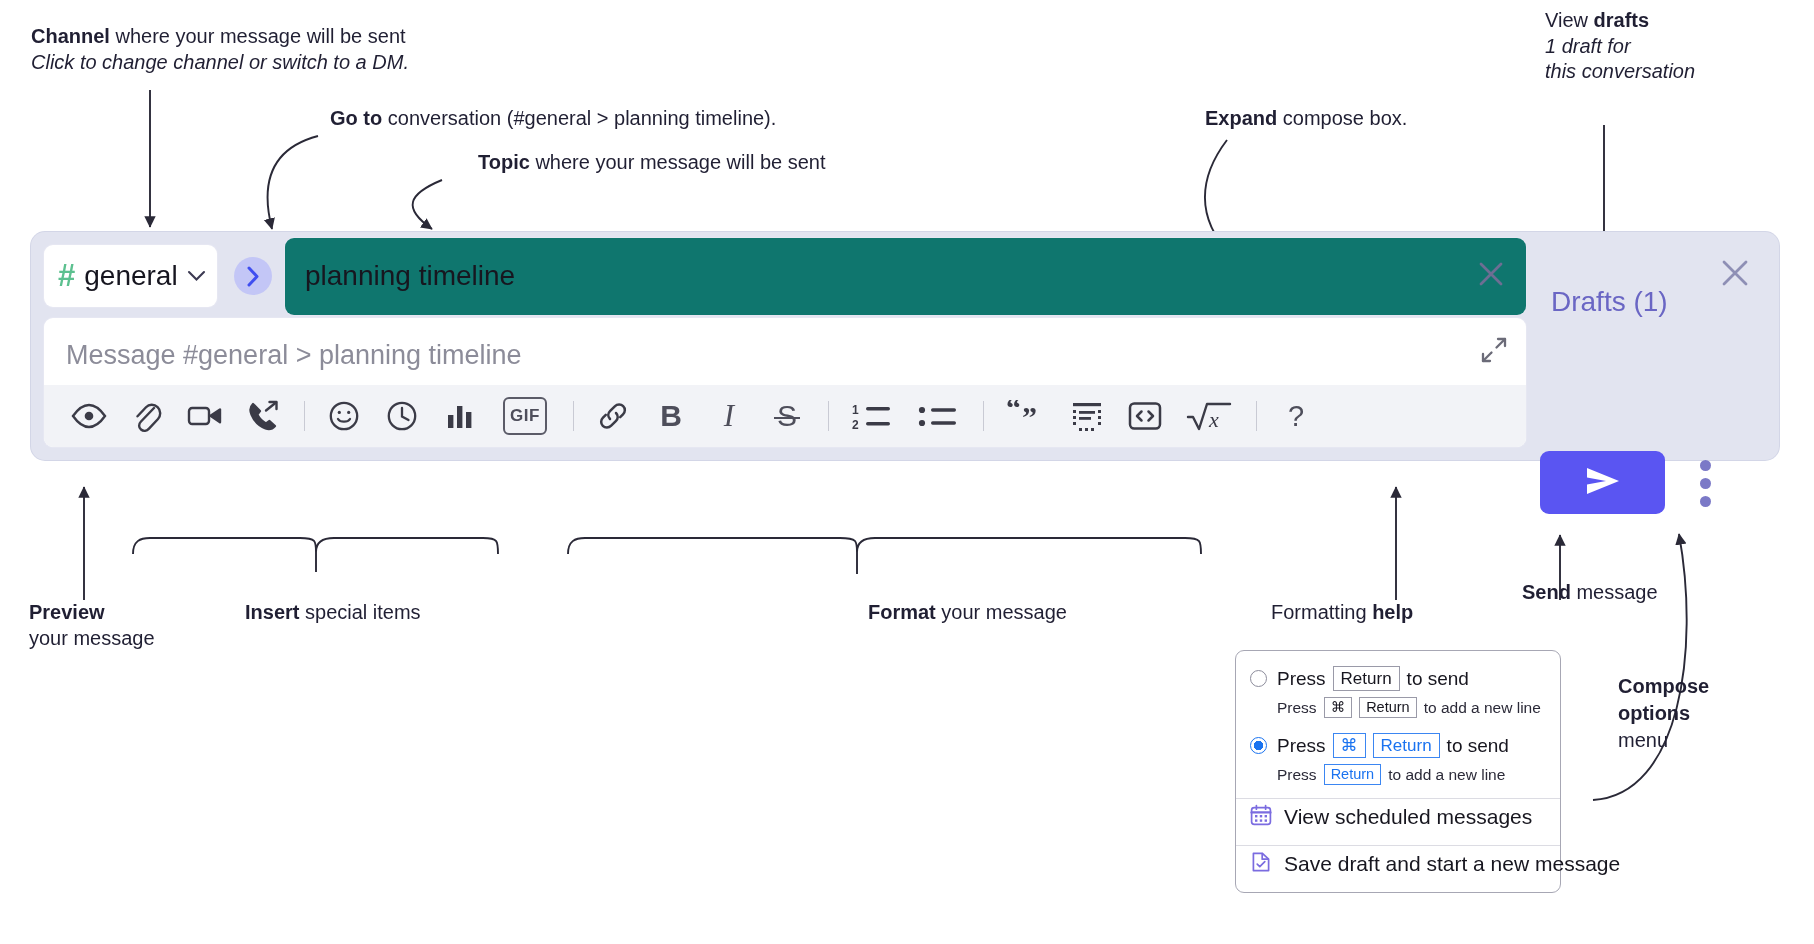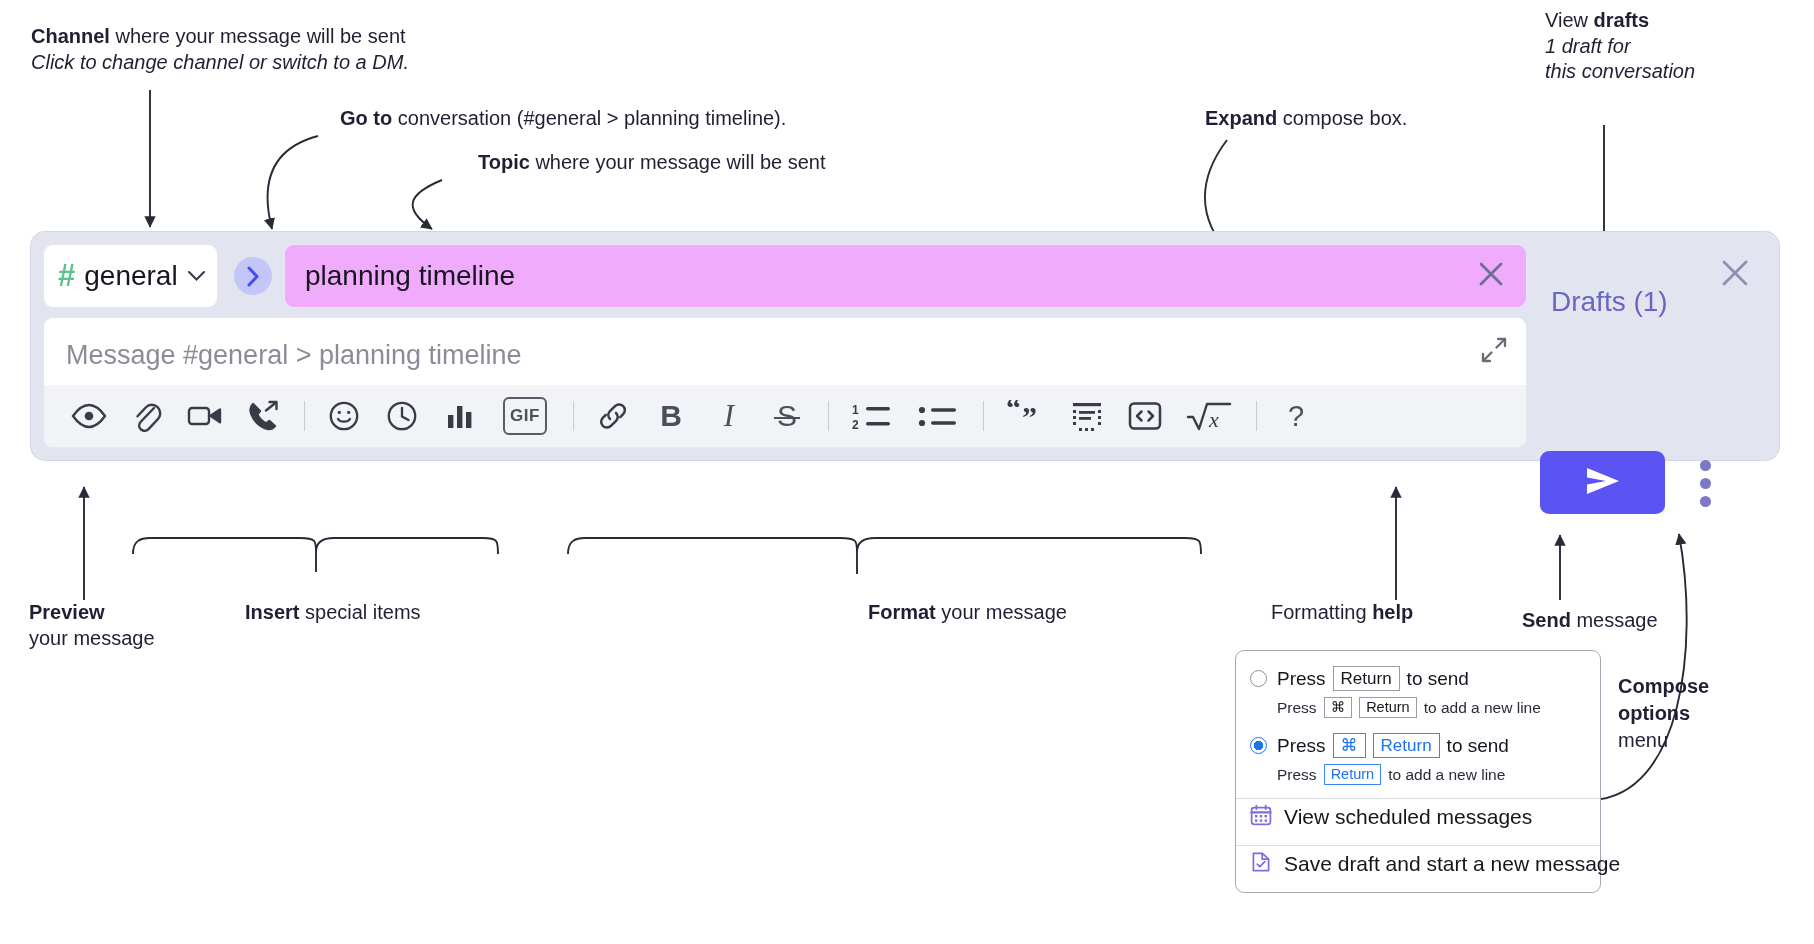--- a/index.html
+++ b/index.html
@@ -32,21 +32,21 @@
   }
   .hash{color:#5cc08f;font-size:31px;font-weight:700;line-height:1;margin-top:-2px;}
   .channel-name{font-size:28px;color:#16151f;}
   .chev{margin-left:auto;color:#3c3a52;font-size:15px;}
   .goto-btn{
     width:38px;height:38px;border-radius:50%;background:#c3c6f6;
     display:flex;align-items:center;justify-content:center;margin:0 13px 0 17px;
     color:#3f4ef0;font-size:22px;font-weight:700;
   }
   .topic-field{
-    flex:1;height:62px;background:#f0abfc;border-radius:9px;
+    flex:1;height:77px;background:#0f766e;border-radius:9px;
     display:flex;align-items:center;padding:0 18px 0 20px;box-sizing:border-box;
     box-shadow:0 0 0 1px #e6e7f2;
   }
   .topic-text{font-size:28px;color:#17161f;}
   .topic-clear{margin-left:auto;}
 
   
   .msg-box{
     margin-top:10px;width:1482px;height:129px;background:#ffffff;border-radius:9px;
     box-shadow:0 0 0 1px #e6e7f2;position:relative;box-sizing:border-box;
@@ -78,21 +78,21 @@
   .drafts-link{position:absolute;left:1551px;top:286px;font-size:28px;color:#6a66c4;}
   .send-btn{
     position:absolute;left:1540px;top:451px;width:125px;height:63px;border-radius:9px;
     background:#5a55f2;display:flex;align-items:center;justify-content:center;
   }
   .kebab{position:absolute;left:1700px;top:460px;display:flex;flex-direction:column;gap:7px;align-items:center;}
   .kebab i{display:block;width:11px;height:11px;border-radius:50%;background:#7b79c7;}
 
   
   #compose-menu{
-    position:absolute;left:1235px;top:650px;width:366px;
+    position:absolute;left:1235px;top:650px;width:326px;
     background:#ffffff;border:1.4px solid #a7a7b4;border-radius:9px;
     box-sizing:border-box;padding:12px 0 0 0;
   }
   .opt{display:flex;align-items:center;gap:10px;padding:0 14px;height:31px;}
   .opt .radio{width:17px;height:17px;border-radius:50%;border:1.8px solid #8d8d9c;box-sizing:border-box;flex:none;}
   .opt .radio.on{border:1.8px solid #1a73f0;background:
      radial-gradient(circle at 50% 50%, #1a73f0 0 45%, #ffffff 46% 100%);}
   .opt-text{font-size:19px;color:#17161f;display:flex;align-items:center;gap:7px;white-space:nowrap;}
   .sub{display:flex;align-items:center;gap:7px;padding:0 14px 0 41px;height:27px;
        font-size:15.5px;color:#2b2a38;white-space:nowrap;}
@@ -145,21 +145,21 @@
                C857,537 865,534 875,534 L1185,534 C1201,534 1201,537 1201,550" transform="translate(0,4)"></path>
       <path d="M857,548 L857,570" transform="translate(0,4)"></path>
     </g>
   </svg>
 
   <div class="anno" style="left:31px;top:24px;">
     <div><b>Channel</b><span> where your message will be sent</span></div>
     <div class="it">Click to change channel or switch to a DM.</div>
   </div>
 
-  <div class="anno" style="left:340px;top:106px;">
+  <div class="anno" style="left:330px;top:106px;">
     <b>Go to</b><span> conversation (#general &gt; planning timeline).</span>
   </div>
 
   <div class="anno" style="left:478px;top:150px;">
     <b>Topic</b><span> where your message will be sent</span>
   </div>
 
   <div class="anno" style="left:1205px;top:106px;">
     <b>Expand</b><span> compose box.</span>
   </div>
@@ -401,21 +401,21 @@
   </div>
 
   <div class="anno" style="left:868px;top:600px;">
     <b>Format</b><span> your message</span>
   </div>
 
   <div class="anno" style="left:1271px;top:600px;">
     <span>Formatting </span><b>help</b>
   </div>
 
-  <div class="anno" style="left:1522px;top:608px;">
+  <div class="anno" style="left:1522px;top:580px;">
     <b>Send</b><span> message</span>
   </div>
 
   <div class="anno" style="left:1618px;top:673px;font-weight:700;line-height:1.35;">
     <div>Compose</div>
     <div>options</div>
     <div style="font-weight:400;">menu</div>
   </div>
 
   <div id="compose-menu">

